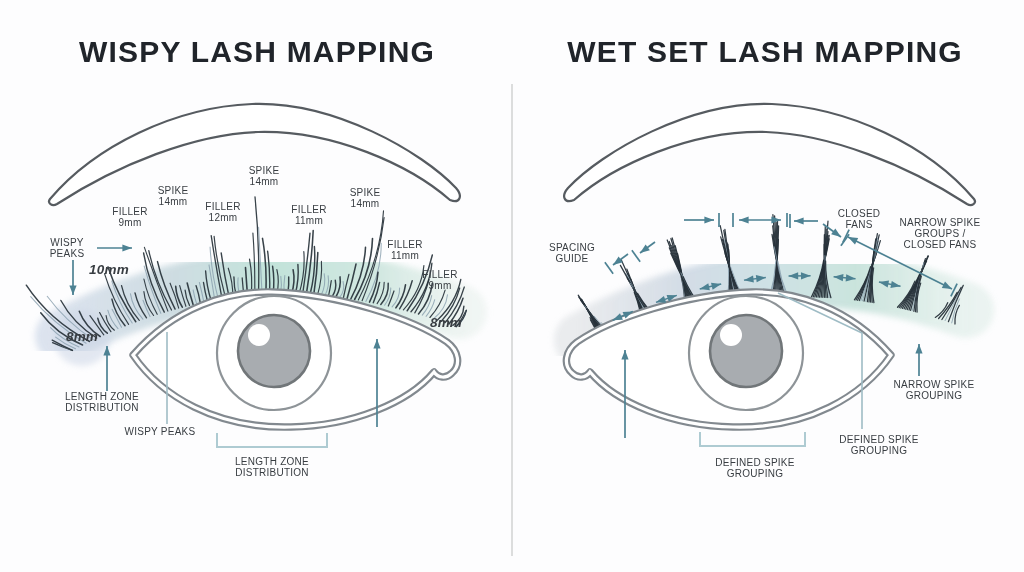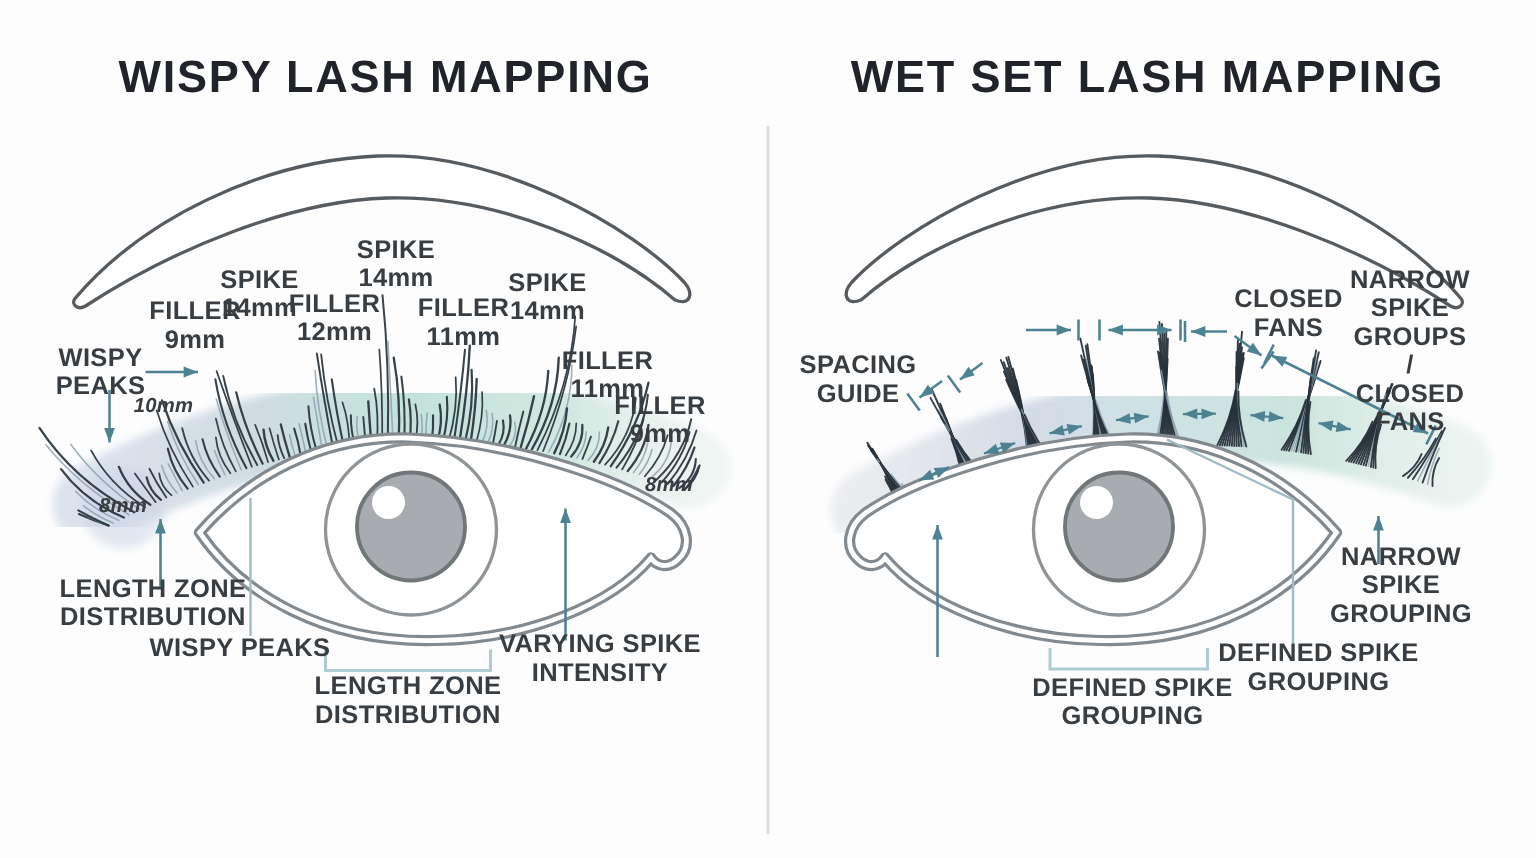--- a/index.html
+++ b/index.html
@@ -1,21 +1,21 @@
 <!DOCTYPE html>
 <html><head>
 <meta charset="utf-8">
 <style>
   html,body{margin:0;padding:0;background:#fff;}
   .stage{position:relative;width:1024px;height:572px;background:#fdfdfe;overflow:hidden;
          font-family:"Liberation Sans",sans-serif;}
   svg{position:absolute;left:0;top:0;}
   .divider{position:absolute;left:511px;top:84px;width:2px;height:472px;background:#dcdddd;}
   .lbl{position:absolute;transform:translate(-50%,-50%);
-       font-weight:700;font-size:17px;line-height:1.12;letter-spacing:.25px;
+       font-weight:400;font-size:10px;line-height:1.12;letter-spacing:.25px;
        color:#383d42;text-align:center;white-space:pre-line;}
   .mm{font-size:13.5px;font-weight:700;letter-spacing:.2px;font-style:italic;}
   .title{position:absolute;transform:translate(-50%,-50%);font-size:30px;font-weight:600;
          letter-spacing:1.2px;color:#20242a;white-space:nowrap;}
 </style>
 </head>
 <body>
 
 <div class="stage">
 
@@ -380,26 +380,24 @@
 11mm</div>
   <div class="lbl" style="left:440px;top:280px">FILLER
 9mm</div>
   <div class="lbl mm" style="left:82px;top:337px">8mm</div>
   <div class="lbl mm" style="left:446px;top:323px">8mm</div>
   <div class="lbl" style="left:102px;top:402px">LENGTH ZONE
 DISTRIBUTION</div>
   <div class="lbl" style="left:160px;top:432px">WISPY PEAKS</div>
   <div class="lbl" style="left:272px;top:467px">LENGTH ZONE
 DISTRIBUTION</div>
-  <div class="lbl" style="left:400px;top:439px">VARYING SPIKE
-INTENSITY</div>
 
   <div class="lbl" style="left:572px;top:253px">SPACING
 GUIDE</div>
-  <div class="lbl" style="left:859px;top:209px">CLOSED
+  <div class="lbl" style="left:859px;top:219px">CLOSED
 FANS</div>
   <div class="lbl" style="left:940px;top:234px">NARROW SPIKE
 GROUPS /
 CLOSED FANS</div>
   <div class="lbl" style="left:934px;top:390px">NARROW SPIKE
 GROUPING</div>
   <div class="lbl" style="left:755px;top:468px">DEFINED SPIKE
 GROUPING</div>
   <div class="lbl" style="left:879px;top:445px">DEFINED SPIKE
 GROUPING</div>

